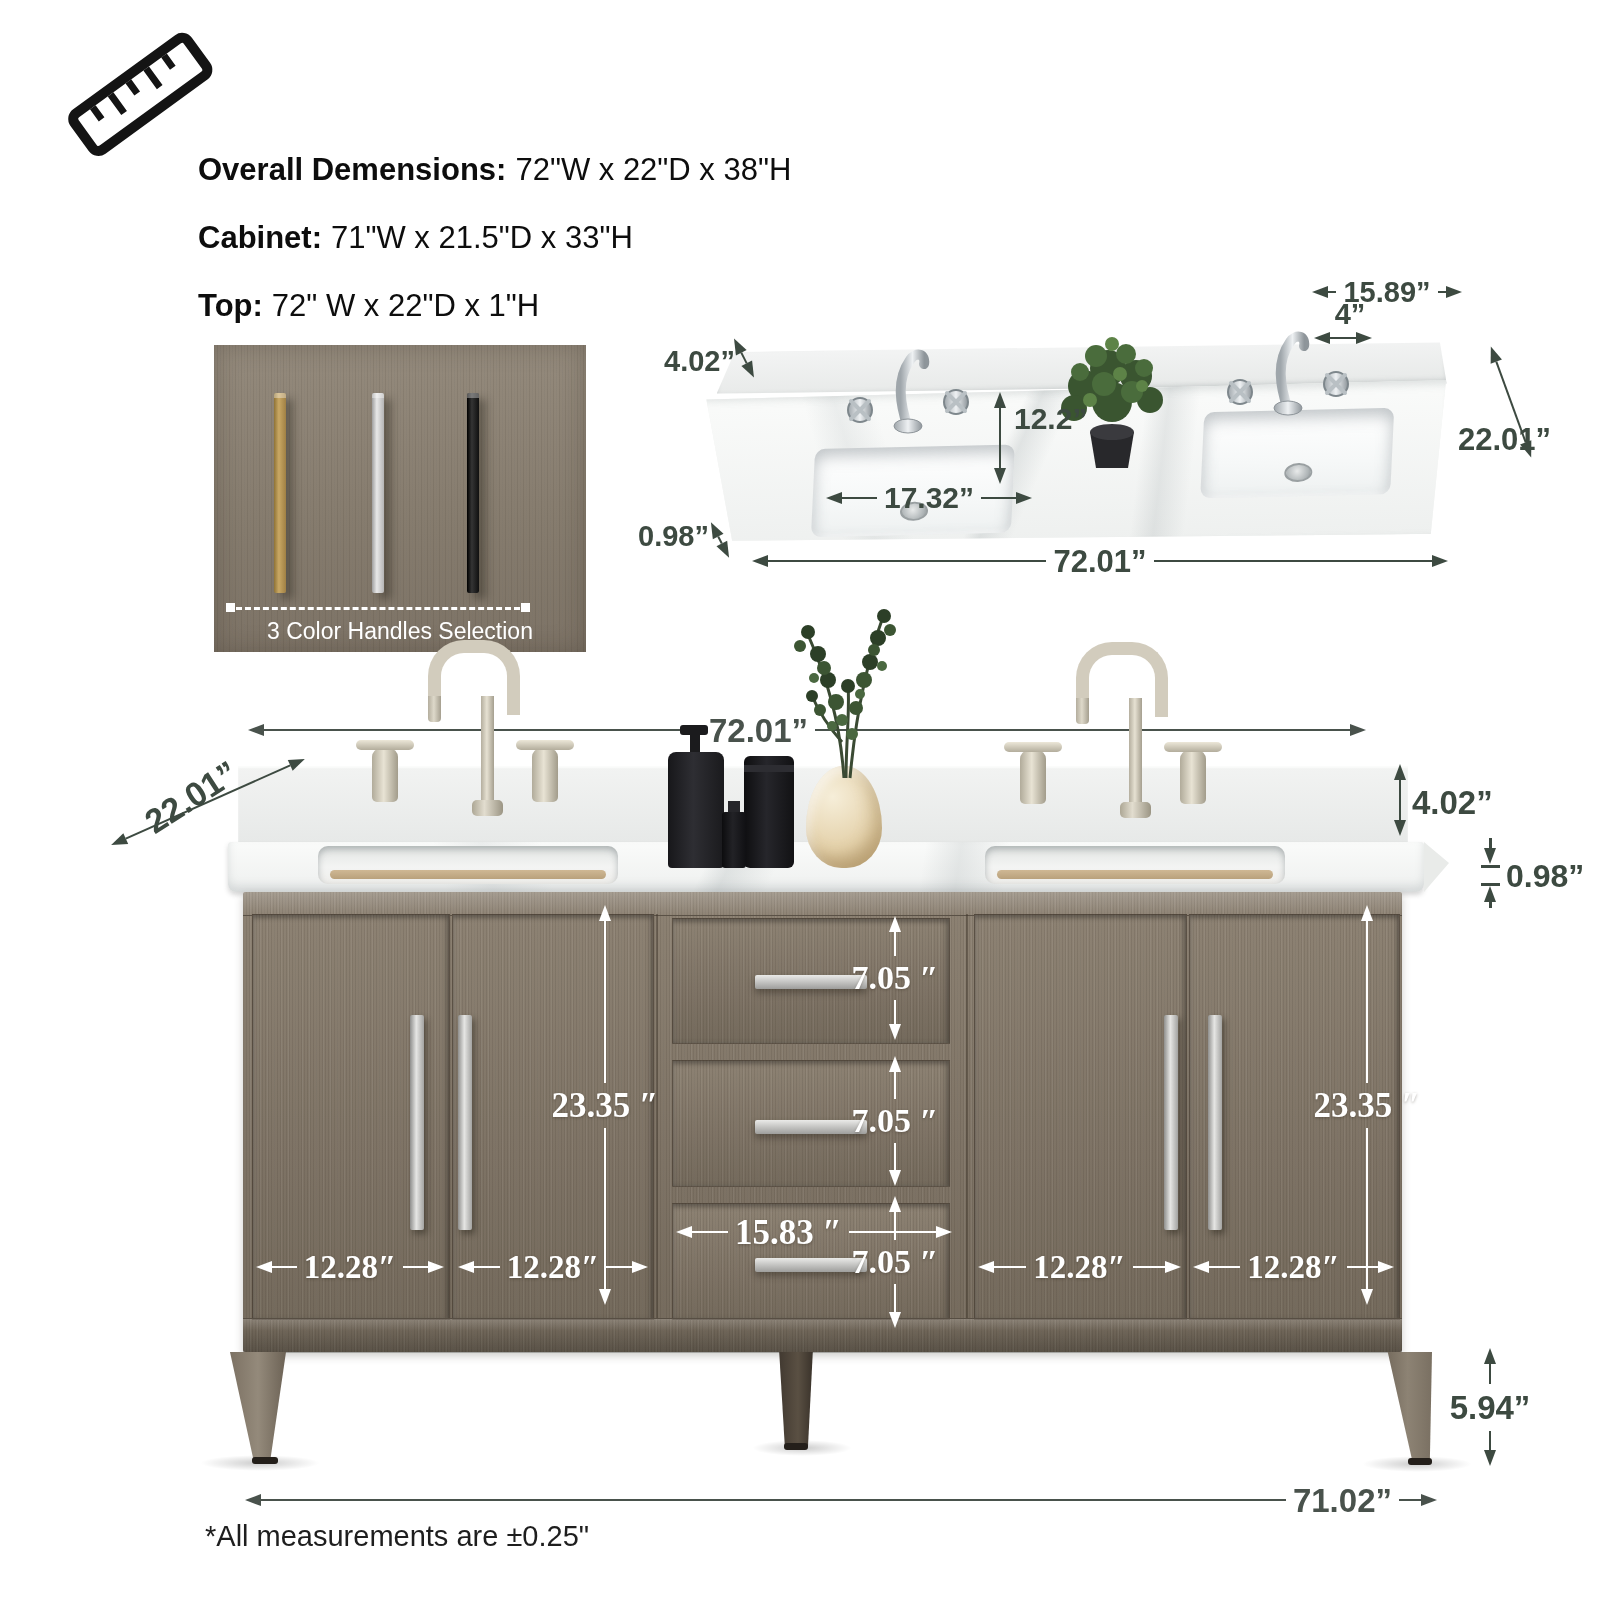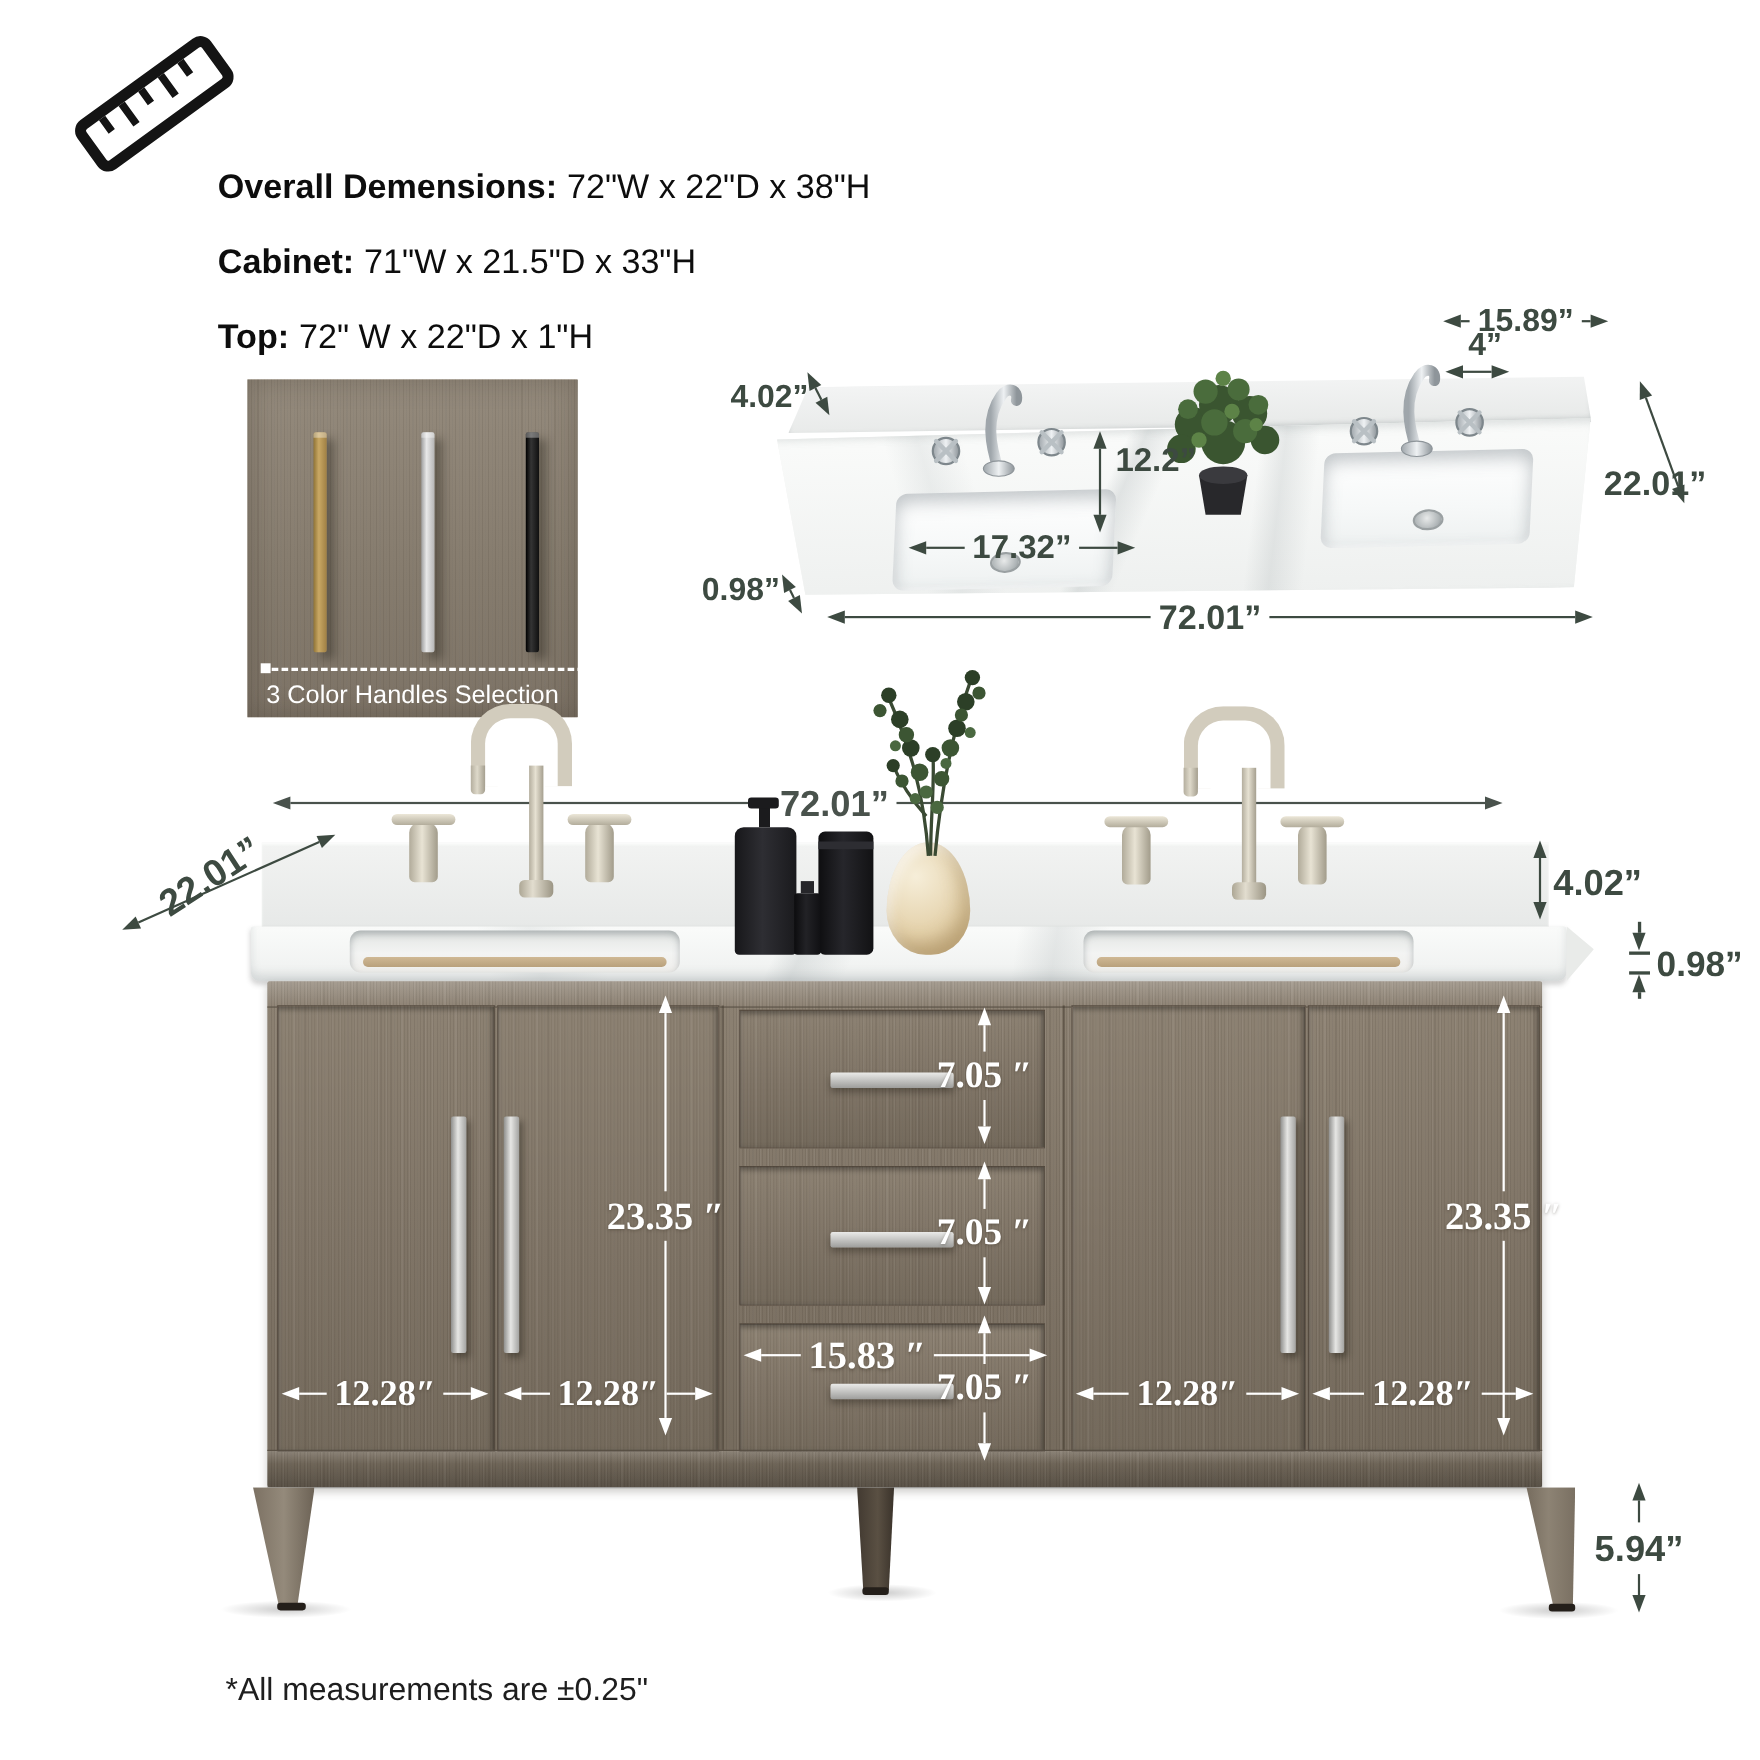--- a/index.html
+++ b/index.html
@@ -8,21 +8,21 @@
   .abs{position:absolute;}
 
   
   .title{position:absolute;left:224px;top:74px;font-size:47px;font-weight:800;font-style:italic;
          color:#4d4d4d;letter-spacing:-1px;}
   .spec{position:absolute;left:198px;font-size:31px;white-space:nowrap;}
   .spec b{font-weight:bold;color:#0d0d0d;}
   .spec span{margin-left:9px;font-weight:normal;color:#0d0d0d;}
 
   
-  .hbox{position:absolute;left:225px;top:345px;width:300px;height:307px;
+  .hbox{position:absolute;left:214px;top:345px;width:372px;height:307px;
         background-color:#8d8375;
         background-image:
           repeating-linear-gradient(90deg, rgba(50,42,33,.10) 0 1px, transparent 1px 3px),
           repeating-linear-gradient(90deg, rgba(255,255,255,.06) 0 1px, transparent 1px 6px),
           linear-gradient(180deg,#948a7c,#857b6d 60%,#7d7366);
         box-shadow:inset 0 0 26px rgba(40,32,24,.25);}
   .hdl{position:absolute;top:48px;width:12px;height:200px;border-radius:2px;
        box-shadow:7px 6px 9px rgba(30,25,18,.38);}
   .hdl.gold{left:60px;background:linear-gradient(90deg,#8f7336,#c9a864 40%,#a08044);}
   .hdl.silver{left:158px;background:linear-gradient(90deg,#9f9f9f,#e8e8e8 40%,#b5b5b5);}
@@ -511,15 +511,22 @@
     <span style="position:absolute;left:19px;top:64px;width:2.6px;height:6px;background:currentColor"></span>
     <span class="flbl" style="left:36px;top:22px;font-size:32px">0.98”</span>
   </div>
   <div class="dv dark" style="left:1468px;top:1348px;height:118px;font-size:33px">
     <i class="tu"></i>
       <span class="ln"></span>
       <span class="lbl">5.94”</span>
       <span class="ln"></span>
       <i class="td"></i>
   </div>
+  <div class="dh dark" style="left:245px;top:1484px;width:1192px;font-size:33px;color:#49524c">
+    <i class="tl"></i>
+      <span class="ln" style="height:2px"></span>
+      <span class="lbl">71.02”</span>
+      <span class="ln" style="flex:0 0 22px;height:2px"></span>
+      <i class="tr"></i>
+  </div>
 
   <div class="footnote">*All measurements are ±0.25"</div>
 </div>
 
 </body></html>

